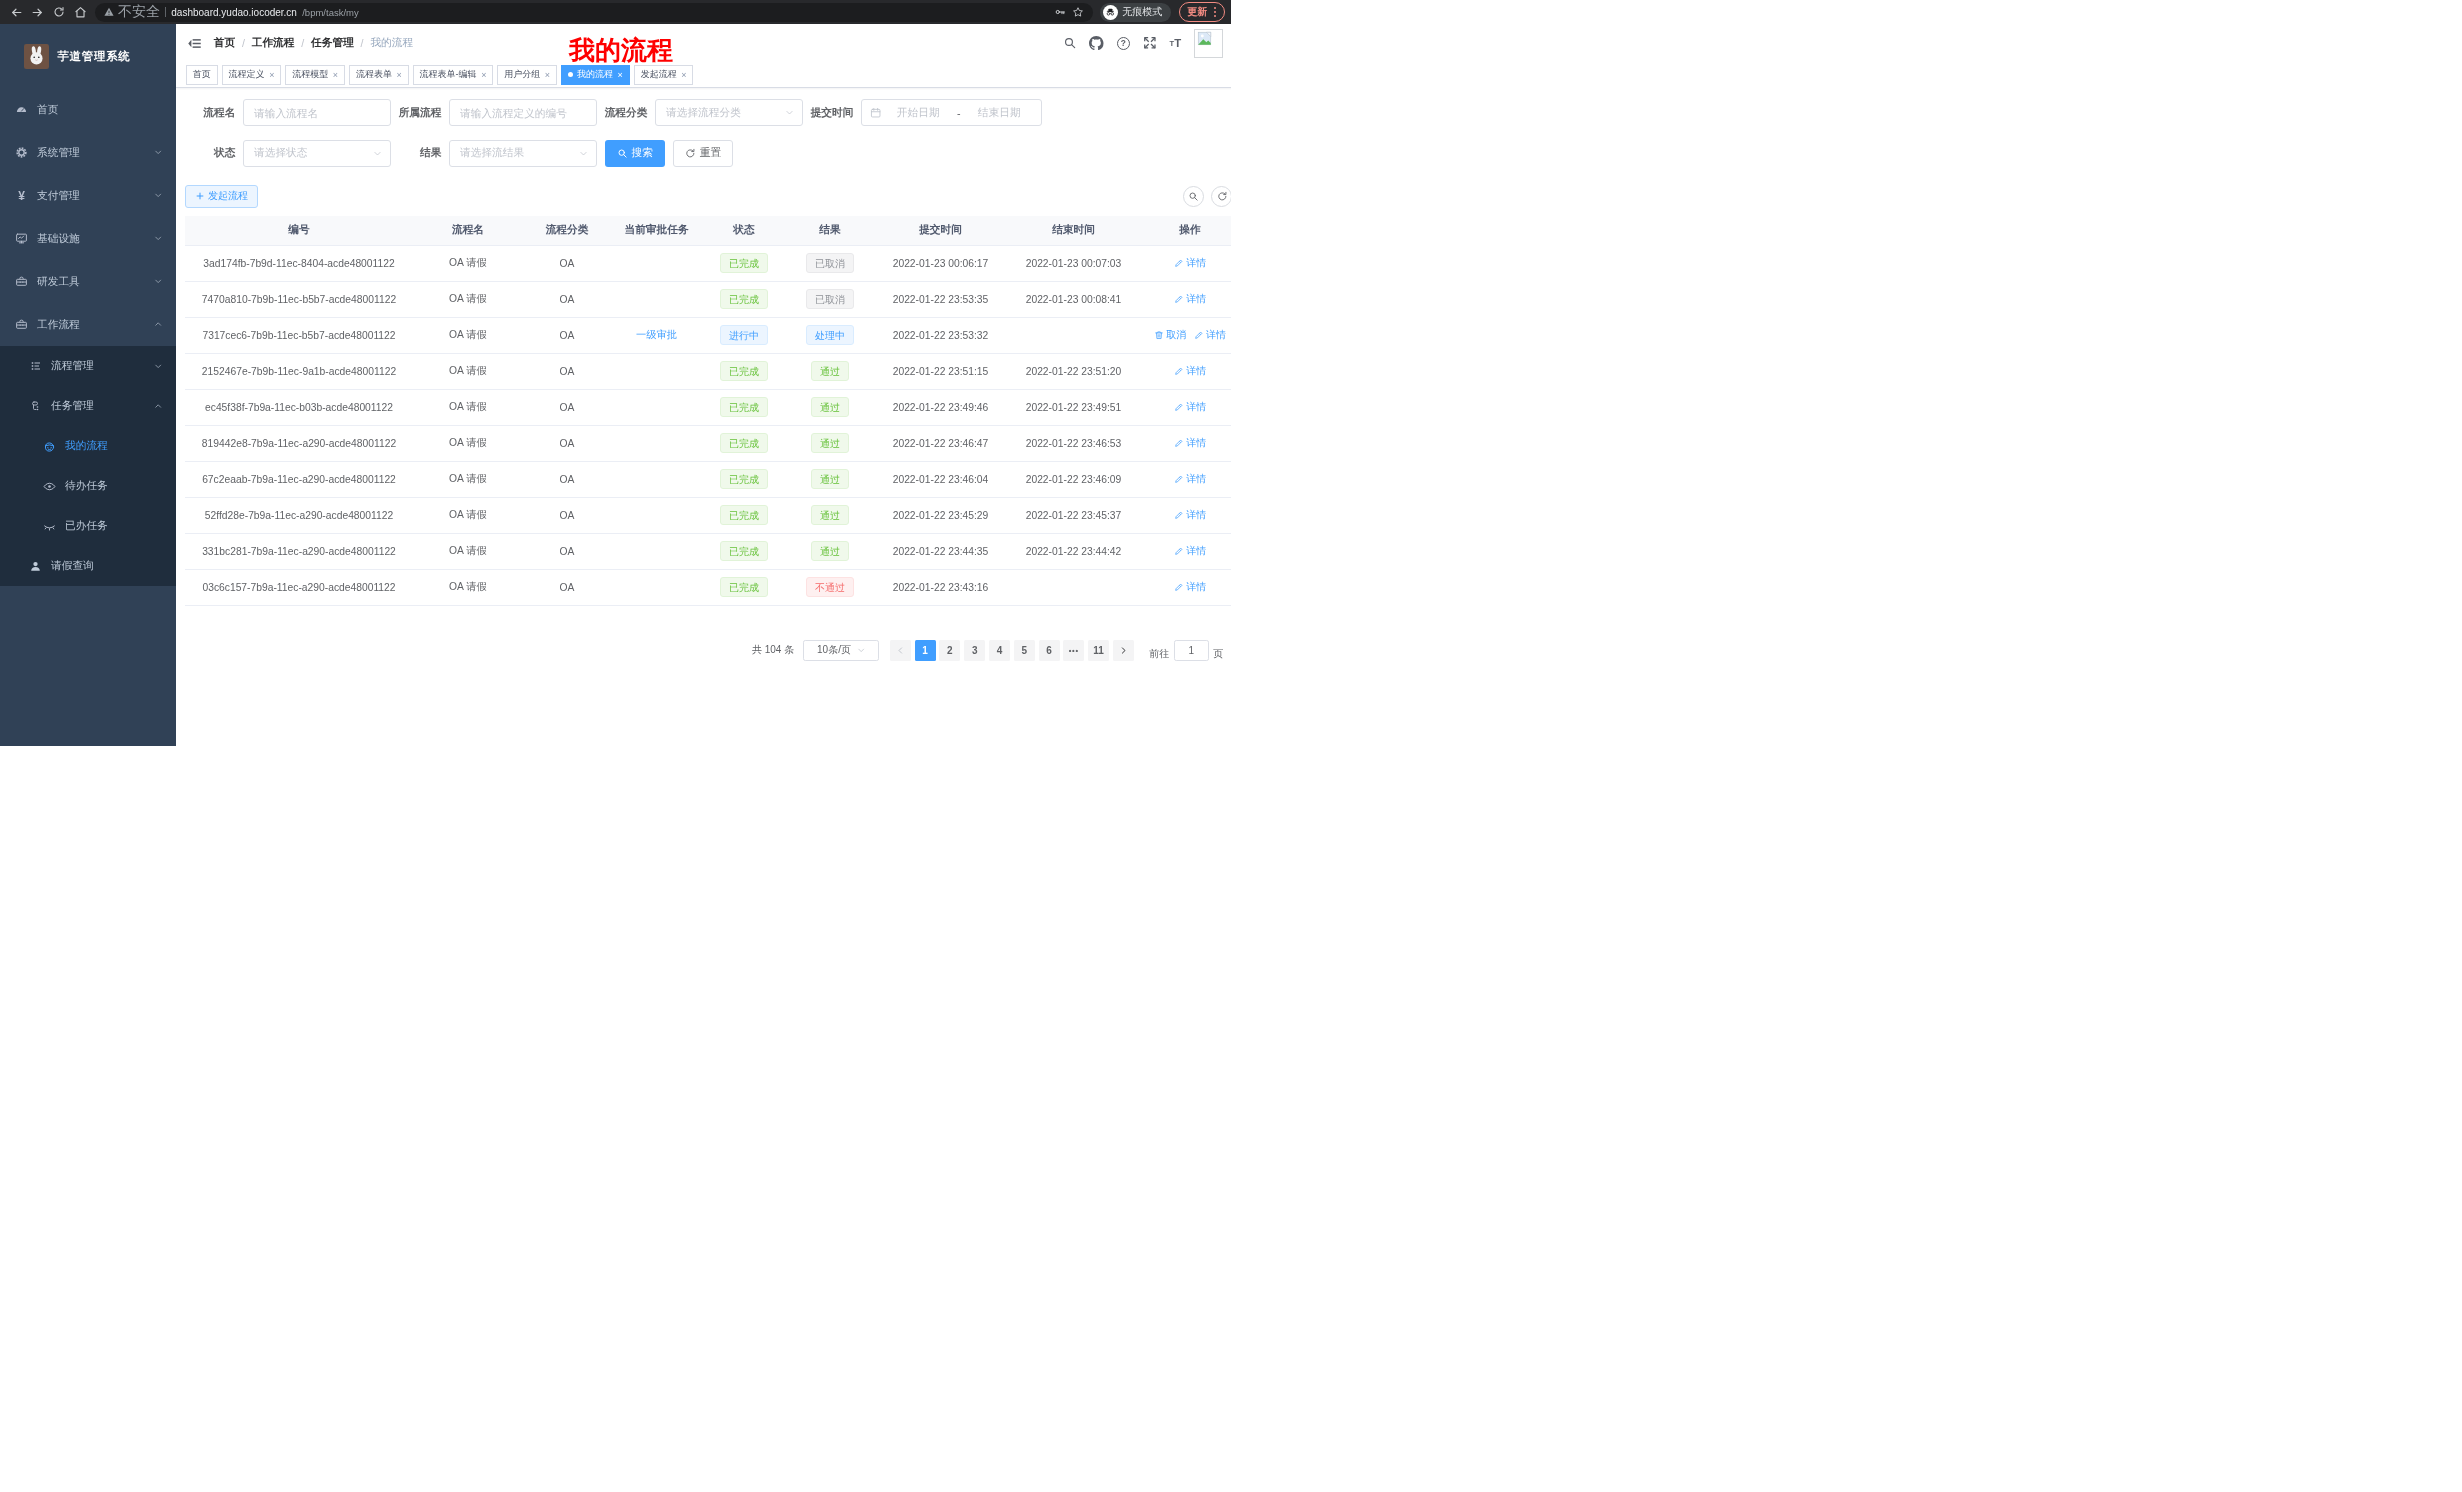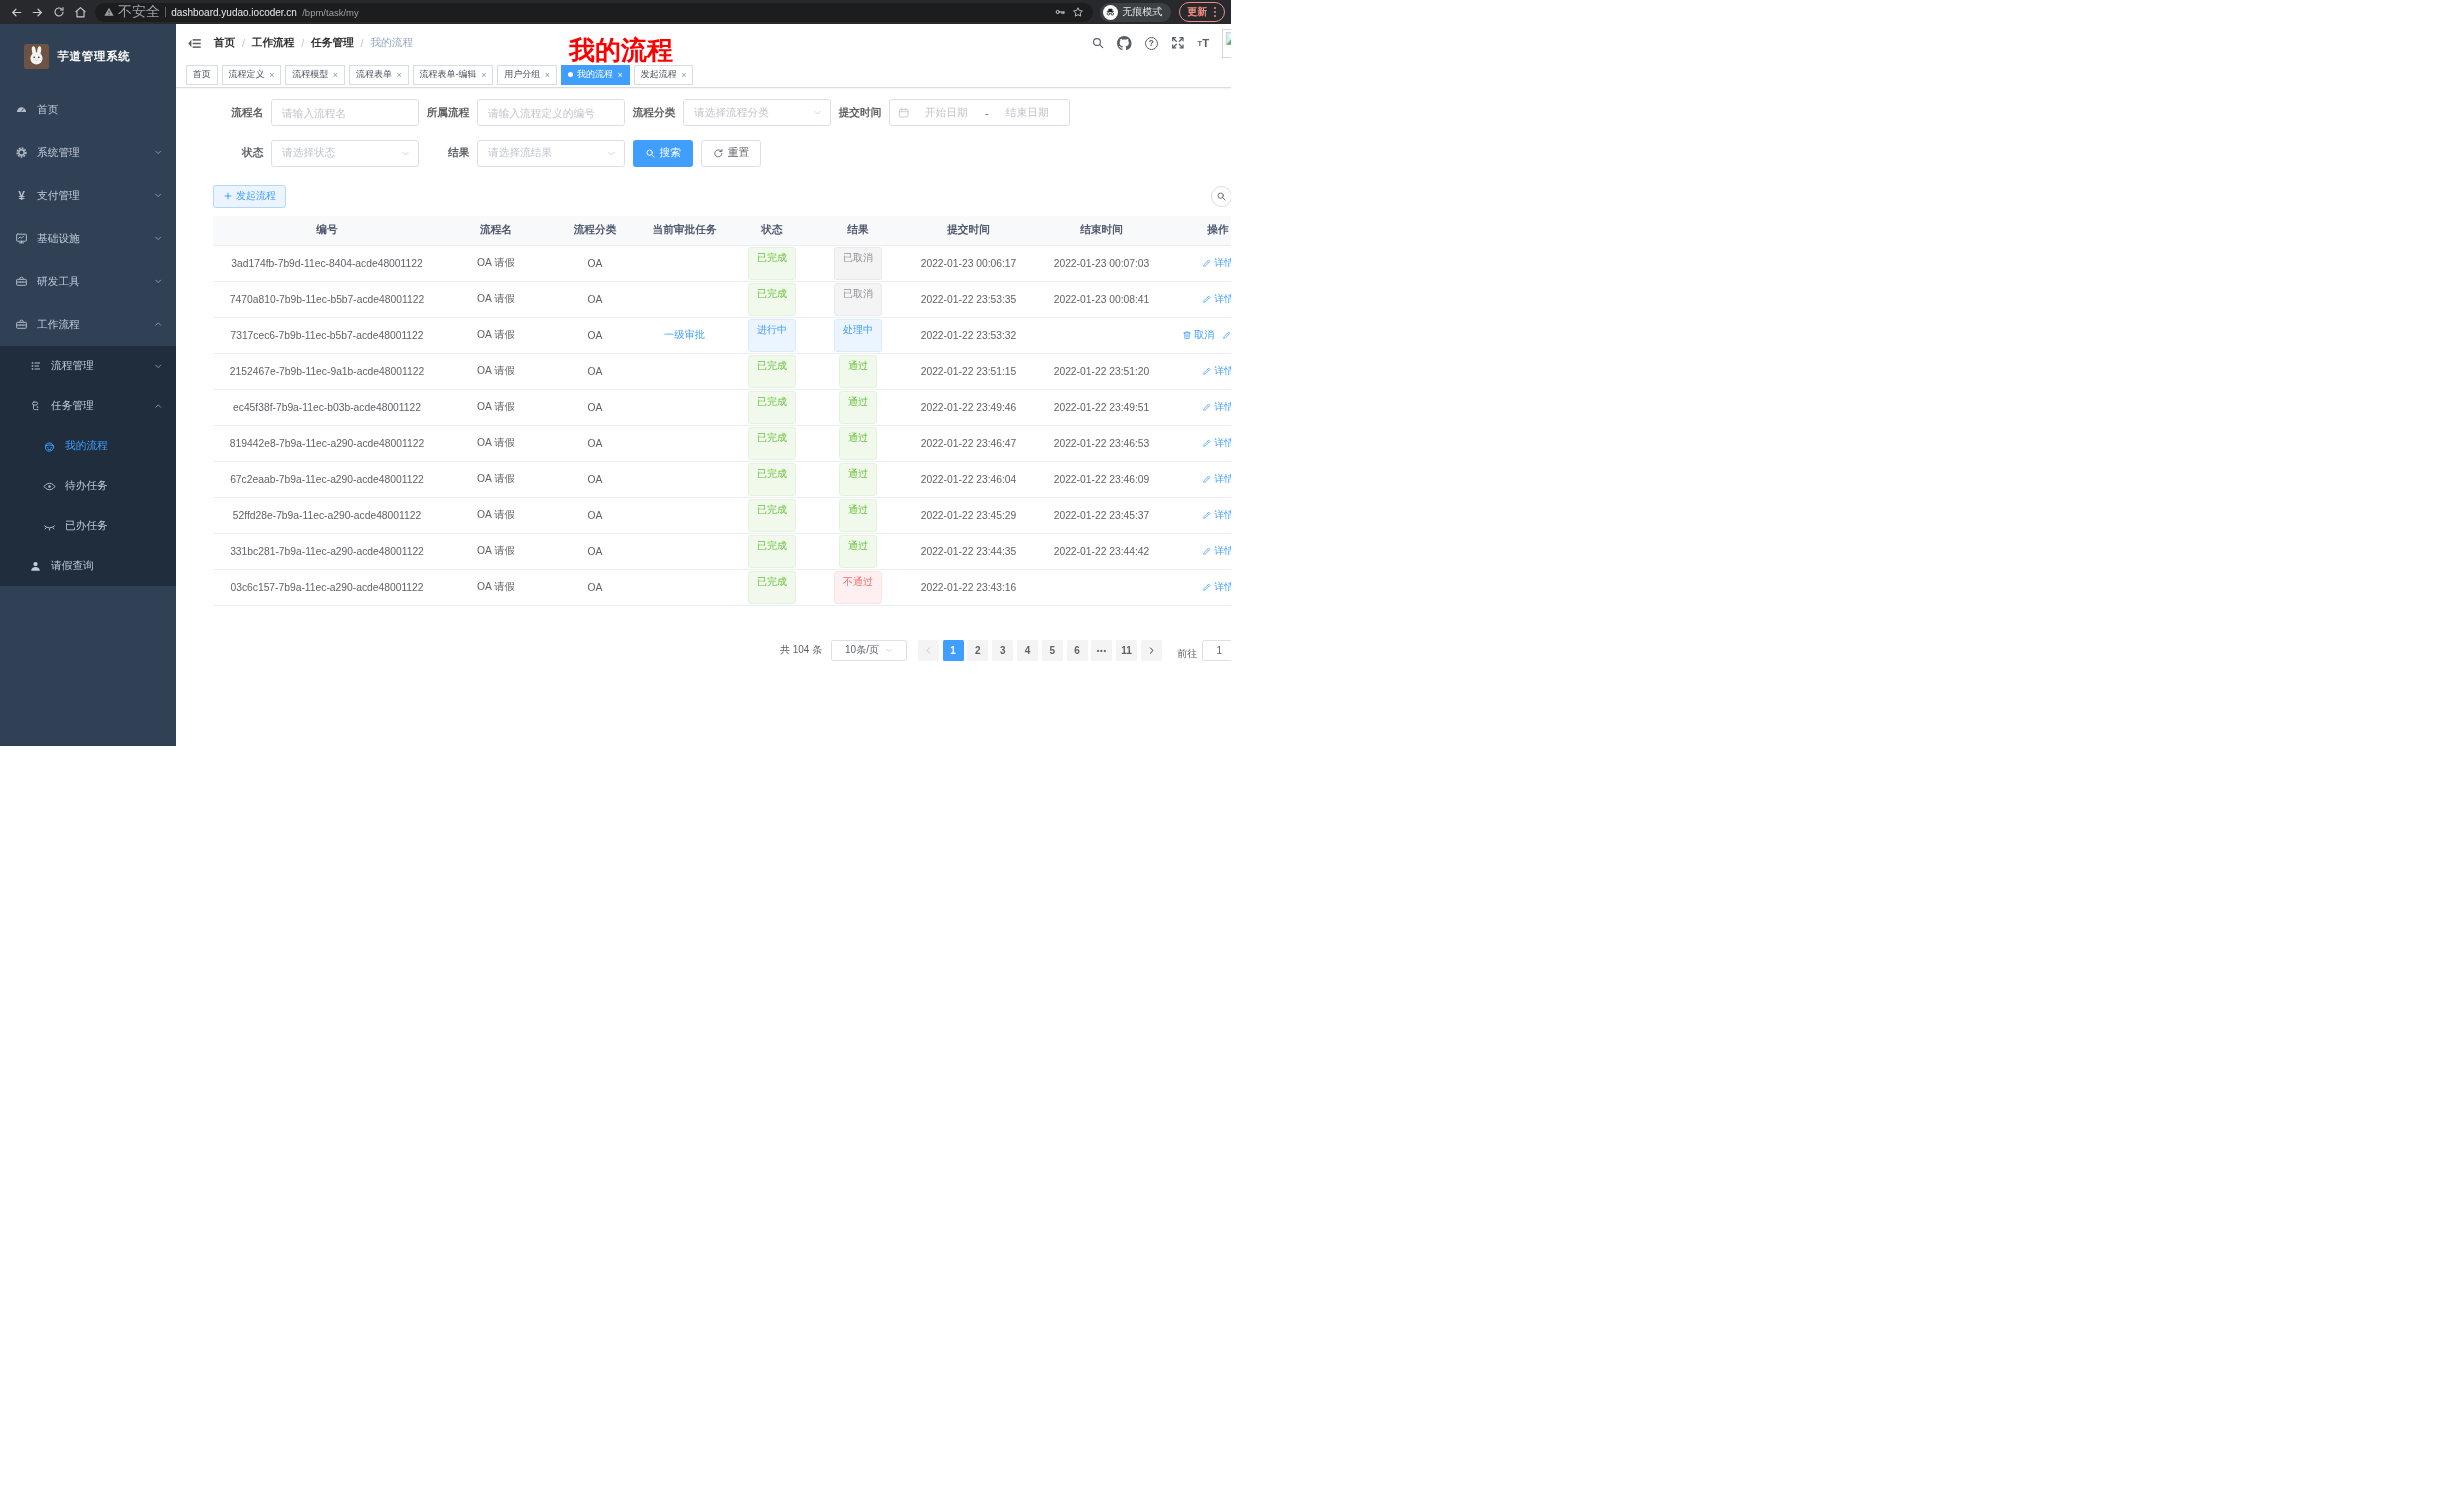--- a/index.html
+++ b/index.html
@@ -58,21 +58,21 @@
 
   
   .tags-bar { height:26px; display:flex; align-items:center; padding-left:6px; border-bottom:0.8px solid #d8dce5; box-shadow:0 0.8px 2.3px 0 rgba(0,21,41,.08); position:relative; z-index:5; }
   .tag-item { display:inline-flex; align-items:center; height:20px; border:0.8px solid #d8dce5; background:#fff; color:#495060; font-size:9px; padding:0 6px; margin-left:3.8px; gap:3.8px; cursor:pointer; white-space:nowrap; }
   .tag-item .tclose { font-size:9px; color:#8f9bb0; margin-left:0.8px; }
   .tag-item.active { background:#409eff; border-color:#409eff; color:#fff; }
   .tag-item.active .tclose { color:#fff; }
   .tdot { width:5.3px; height:5.3px; border-radius:50%; background:#fff; display:inline-block; }
 
   
-  .content { flex:1; padding:6px 9px 0 9px;margin-left:28px; }
+  .content { flex:1; padding:6px 9px 0 9px; }
   .form-row { display:flex; align-items:center; margin-bottom:13.7px; }
   .form-row.r1 { margin-top:5.3px; }
   .f-item { display:flex; align-items:center; }
   .f-label { width:58px; padding-right:7.6px; text-align:right; color:#606266; font-weight:700; font-size:10.7px; flex-shrink:0; }
   input.f-input { width:148px; height:27px; border:0.8px solid #dcdfe6; border-radius:3px; padding:0 10px; font-size:10.7px; color:#606266; outline:none; font-family:inherit; }
   input.f-input::placeholder { color:#c0c4cc; }
   .f-select { width:148px; height:27px; border:0.8px solid #dcdfe6; border-radius:3px; padding:0 7.6px 0 10px; display:flex; align-items:center; justify-content:space-between; color:#c0c4cc; font-size:10.7px; background:#fff; cursor:pointer; }
   .f-date { width:181px; height:27px; border:0.8px solid #dcdfe6; border-radius:3px; display:flex; align-items:center; padding:0 7.6px; color:#c0c4cc; font-size:10.7px; gap:3px; background:#fff; }
   .f-date .dph { flex:1; text-align:center; }
   .f-date .dsep { color:#606266; padding:0 1.5px; }
@@ -83,21 +83,21 @@
   .btn-plain { height:23px; background:#ecf5ff; border:0.8px solid #b3d8ff; color:#409eff; border-radius:3px; font-size:10px; display:inline-flex; align-items:center; gap:3px; padding:0 9px; cursor:pointer; }
   .tool-circles { margin-left:auto; display:flex; gap:7.6px; padding-right:7.6px; }
   .circ-btn { width:21px; height:21px; border:0.8px solid #d9dce1; border-radius:50%; display:flex; align-items:center; justify-content:center; color:#606266; background:#fff; cursor:pointer; }
 
   
   .table { margin-top:7.6px; width:1055px; font-size:10.3px; color:#606266; }
   .thead { display:flex; align-items:center; height:30px; background:#f8f9fb; color:#515a6e; font-weight:700; font-size:10.7px; border-bottom:0.8px solid #ebeef5; }
   .trow { display:flex; align-items:center; height:36px; border-bottom:0.8px solid #ebeef5; background:#fff; }
   .tc { text-align:center; display:flex; align-items:center; justify-content:center; overflow:hidden; white-space:nowrap; }
   .c1{width:228px;} .c2{width:110px;} .c3{width:88px;} .c4{width:91px;} .c5{width:84px;} .c6{width:88px;} .c7{width:133px;} .c8{width:133px;} .c9{width:100px;}
-  .tagb { display:inline-block; height:33px; line-height:20px; padding:0 7.6px; border:0.8px solid; border-radius:3px; font-size:10px; }
+  .tagb { display:inline-block; height:20px; line-height:20px; padding:0 7.6px; border:0.8px solid; border-radius:3px; font-size:10px; }
   .tagb.success { background:#f0f9eb; border-color:#e1f3d8; color:#67c23a; }
   .tagb.info    { background:#f4f4f5; border-color:#e9e9eb; color:#909399; }
   .tagb.primary { background:#ecf5ff; border-color:#d9ecff; color:#409eff; }
   .tagb.danger  { background:#fef0f0; border-color:#fde2e2; color:#f56c6c; }
   .task-link { color:#409eff; cursor:pointer; }
   .op-link { color:#409eff; font-size:10px; display:inline-flex; align-items:center; gap:2.3px; margin:0 3.8px; cursor:pointer; white-space:nowrap; }
 
   
   .pagination { display:flex; align-items:center; justify-content:flex-end; margin-top:34px; padding-right:16.7px; color:#606266; font-size:10px; gap:6px; }
   .pg-total { margin-right:3px; }

